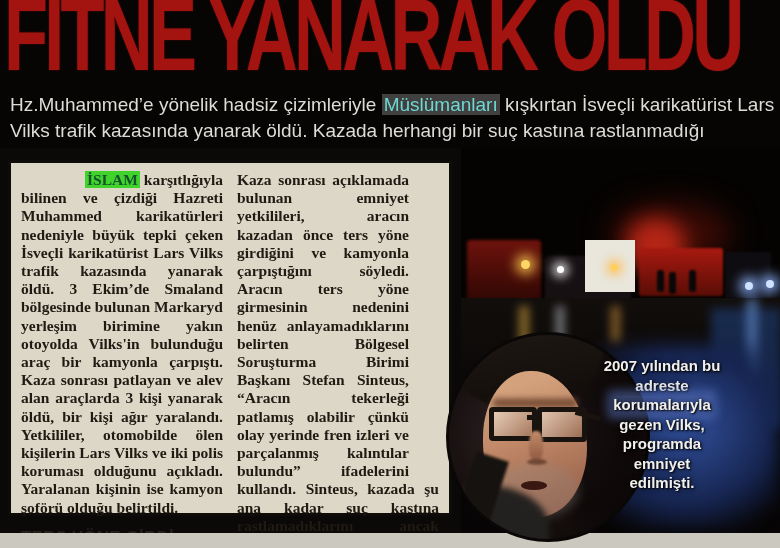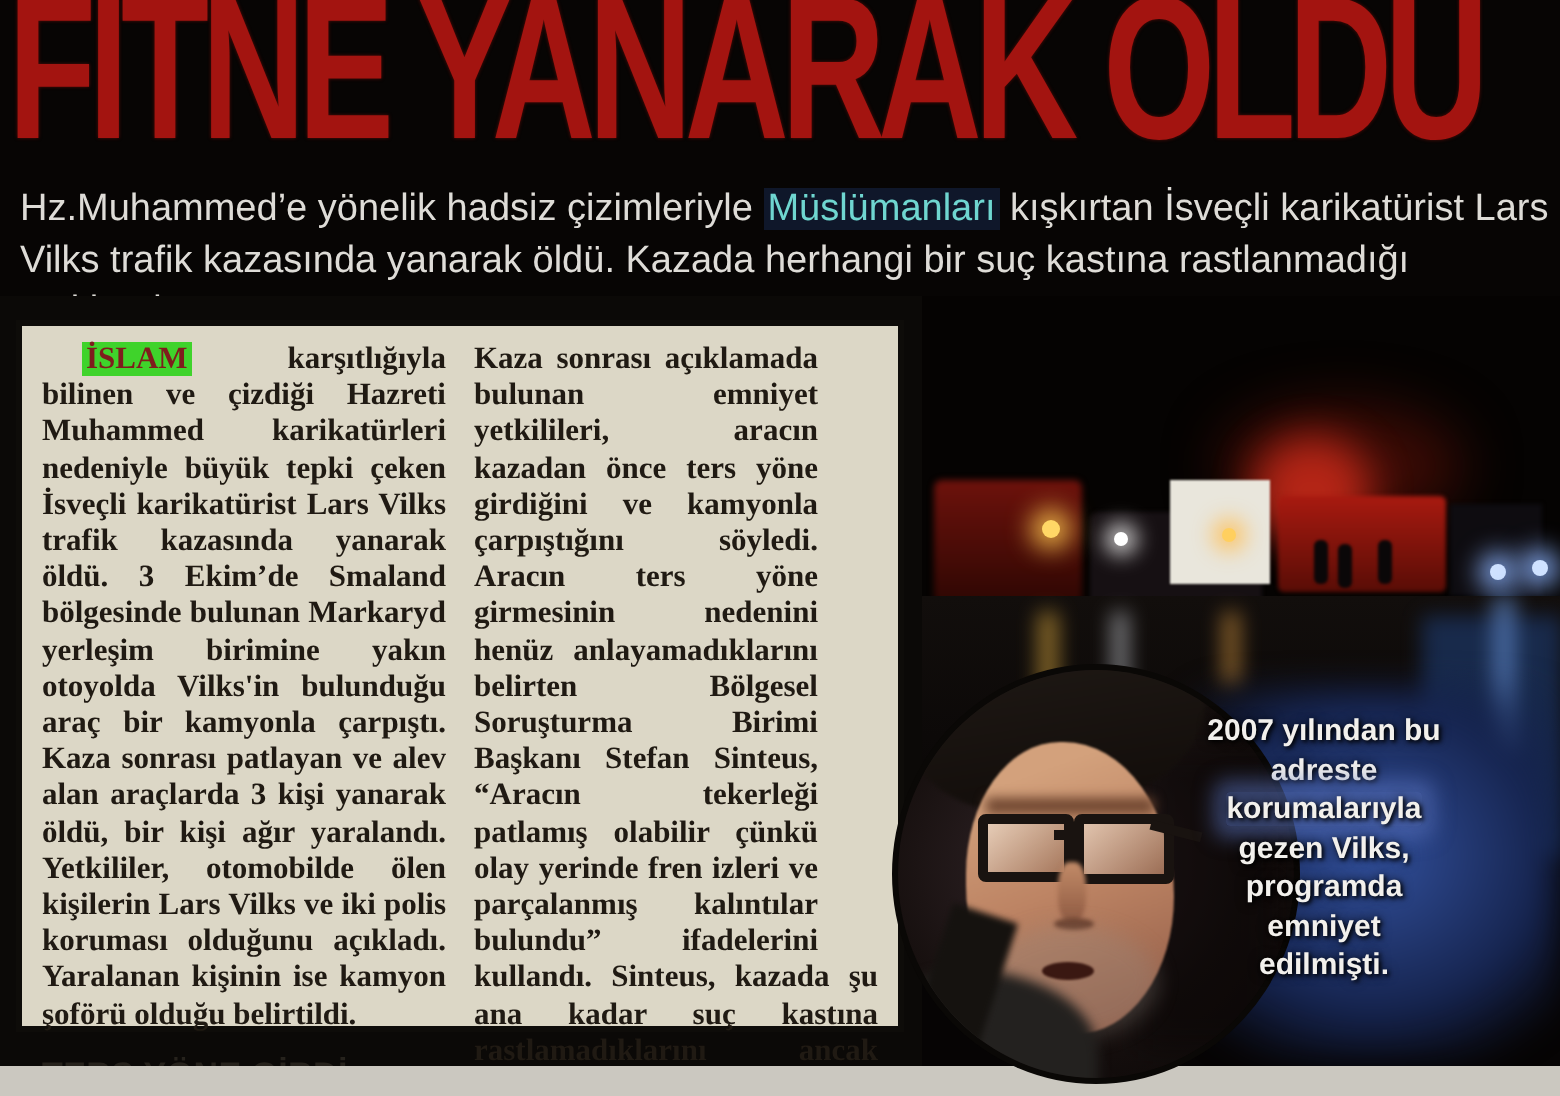--- a/index.html
+++ b/index.html
@@ -8,35 +8,35 @@
 
   
   .masthead{position:absolute;top:0;left:0;width:780px;height:148px;background:#070504;overflow:hidden;}
   .headline{position:absolute;top:-14px;left:4px;white-space:nowrap;
             font-family:"Liberation Sans",sans-serif;font-weight:900;font-size:96px;
             letter-spacing:-5px;color:#a31410;
             text-shadow:0 0 2px #5e0c08;
             transform:scale(0.75,1.06);transform-origin:0 100%;height:104px;line-height:104px;}
   .subhead{position:absolute;top:92px;left:10px;width:766px;
            font-size:19px;line-height:25.5px;color:#dedcd7;font-weight:400;}
-  .subhead .hl-teal{background:#0f172a;color:#6fd6d0;padding:0 2px;text-align:center;}
+  .subhead .hl-teal{background:#404040;color:#6fd6d0;padding:0 2px;text-align:center;}
 
   
   .content{position:absolute;top:148px;left:0;width:780px;height:385px;background:#0b0907;}
 
   
   .paper{position:absolute;left:8px;top:12px;width:444px;height:356px;
          background:#dcd7c6;border:3px solid #0e0c09;
          display:flex;gap:14px;padding:8px 10px;box-sizing:border-box;
          font-family:"Liberation Serif",serif;font-weight:700;color:#201a13;
          font-size:15.5px;line-height:18.2px;text-align:justify;}
   .col{flex:1;}
   .paper p{margin:0;}
   .indent{text-indent:20px;}
-  .hl-green{background:#3fd32b;color:#7f1d1d;padding:0 2px;}
+  .hl-green{background:#3fd32b;color:#14532d;padding:0 2px;margin-left:44px;}
   .col-subhead{font-family:"Liberation Sans",sans-serif;font-weight:800;
                font-size:17px;letter-spacing:.2px;color:#26221c;margin:12px 0 7px 0;text-align:left;}
   .cutout{float:right;width:26px;height:150px;margin:158px 0 0 4px;}
 
   
   .scene{position:absolute;left:461px;top:0;width:319px;height:385px;background:#050302;overflow:hidden;}
   .scene div{position:absolute;}
   .smoke{left:150px;top:55px;width:120px;height:60px;background:#3c0b05;border-radius:50%;filter:blur(14px);}
   .fireglow{left:165px;top:70px;width:60px;height:55px;background:#c22818;border-radius:50%;filter:blur(10px);opacity:.9;}
   .truckL1{left:6px;top:92px;width:74px;height:62px;background:linear-gradient(#6d120c,#2e0703);filter:blur(1.5px);border-radius:4px;}

